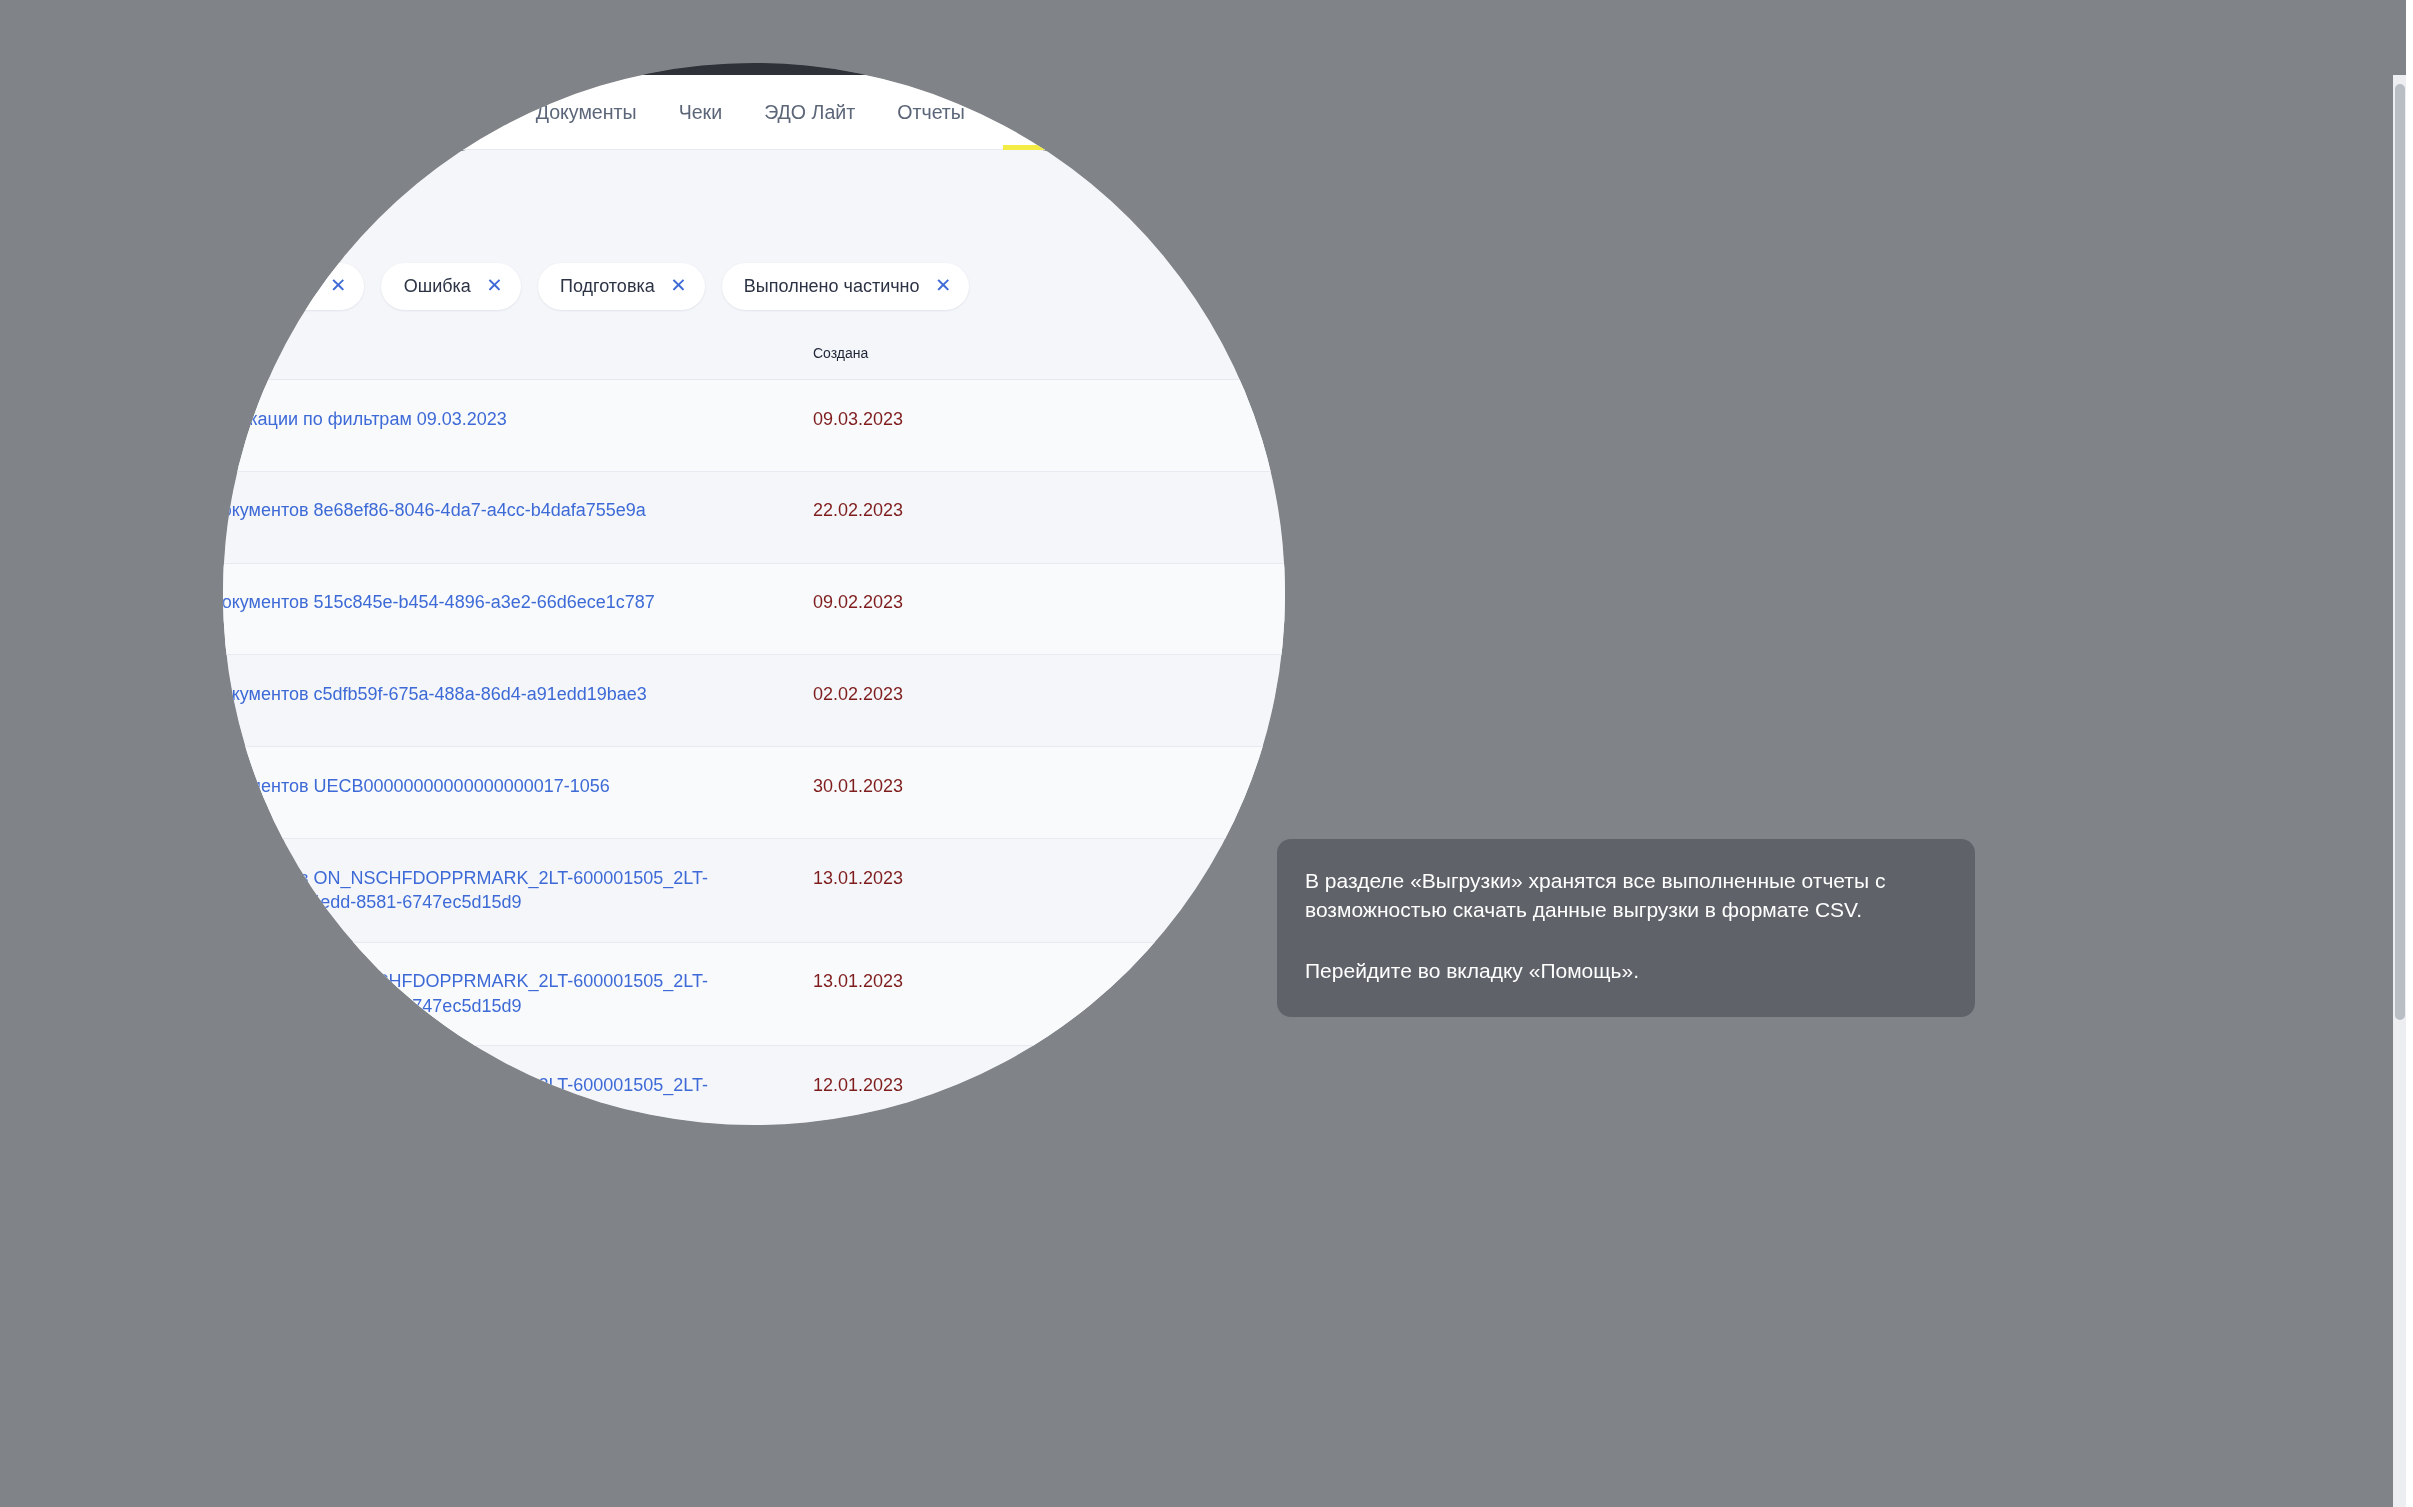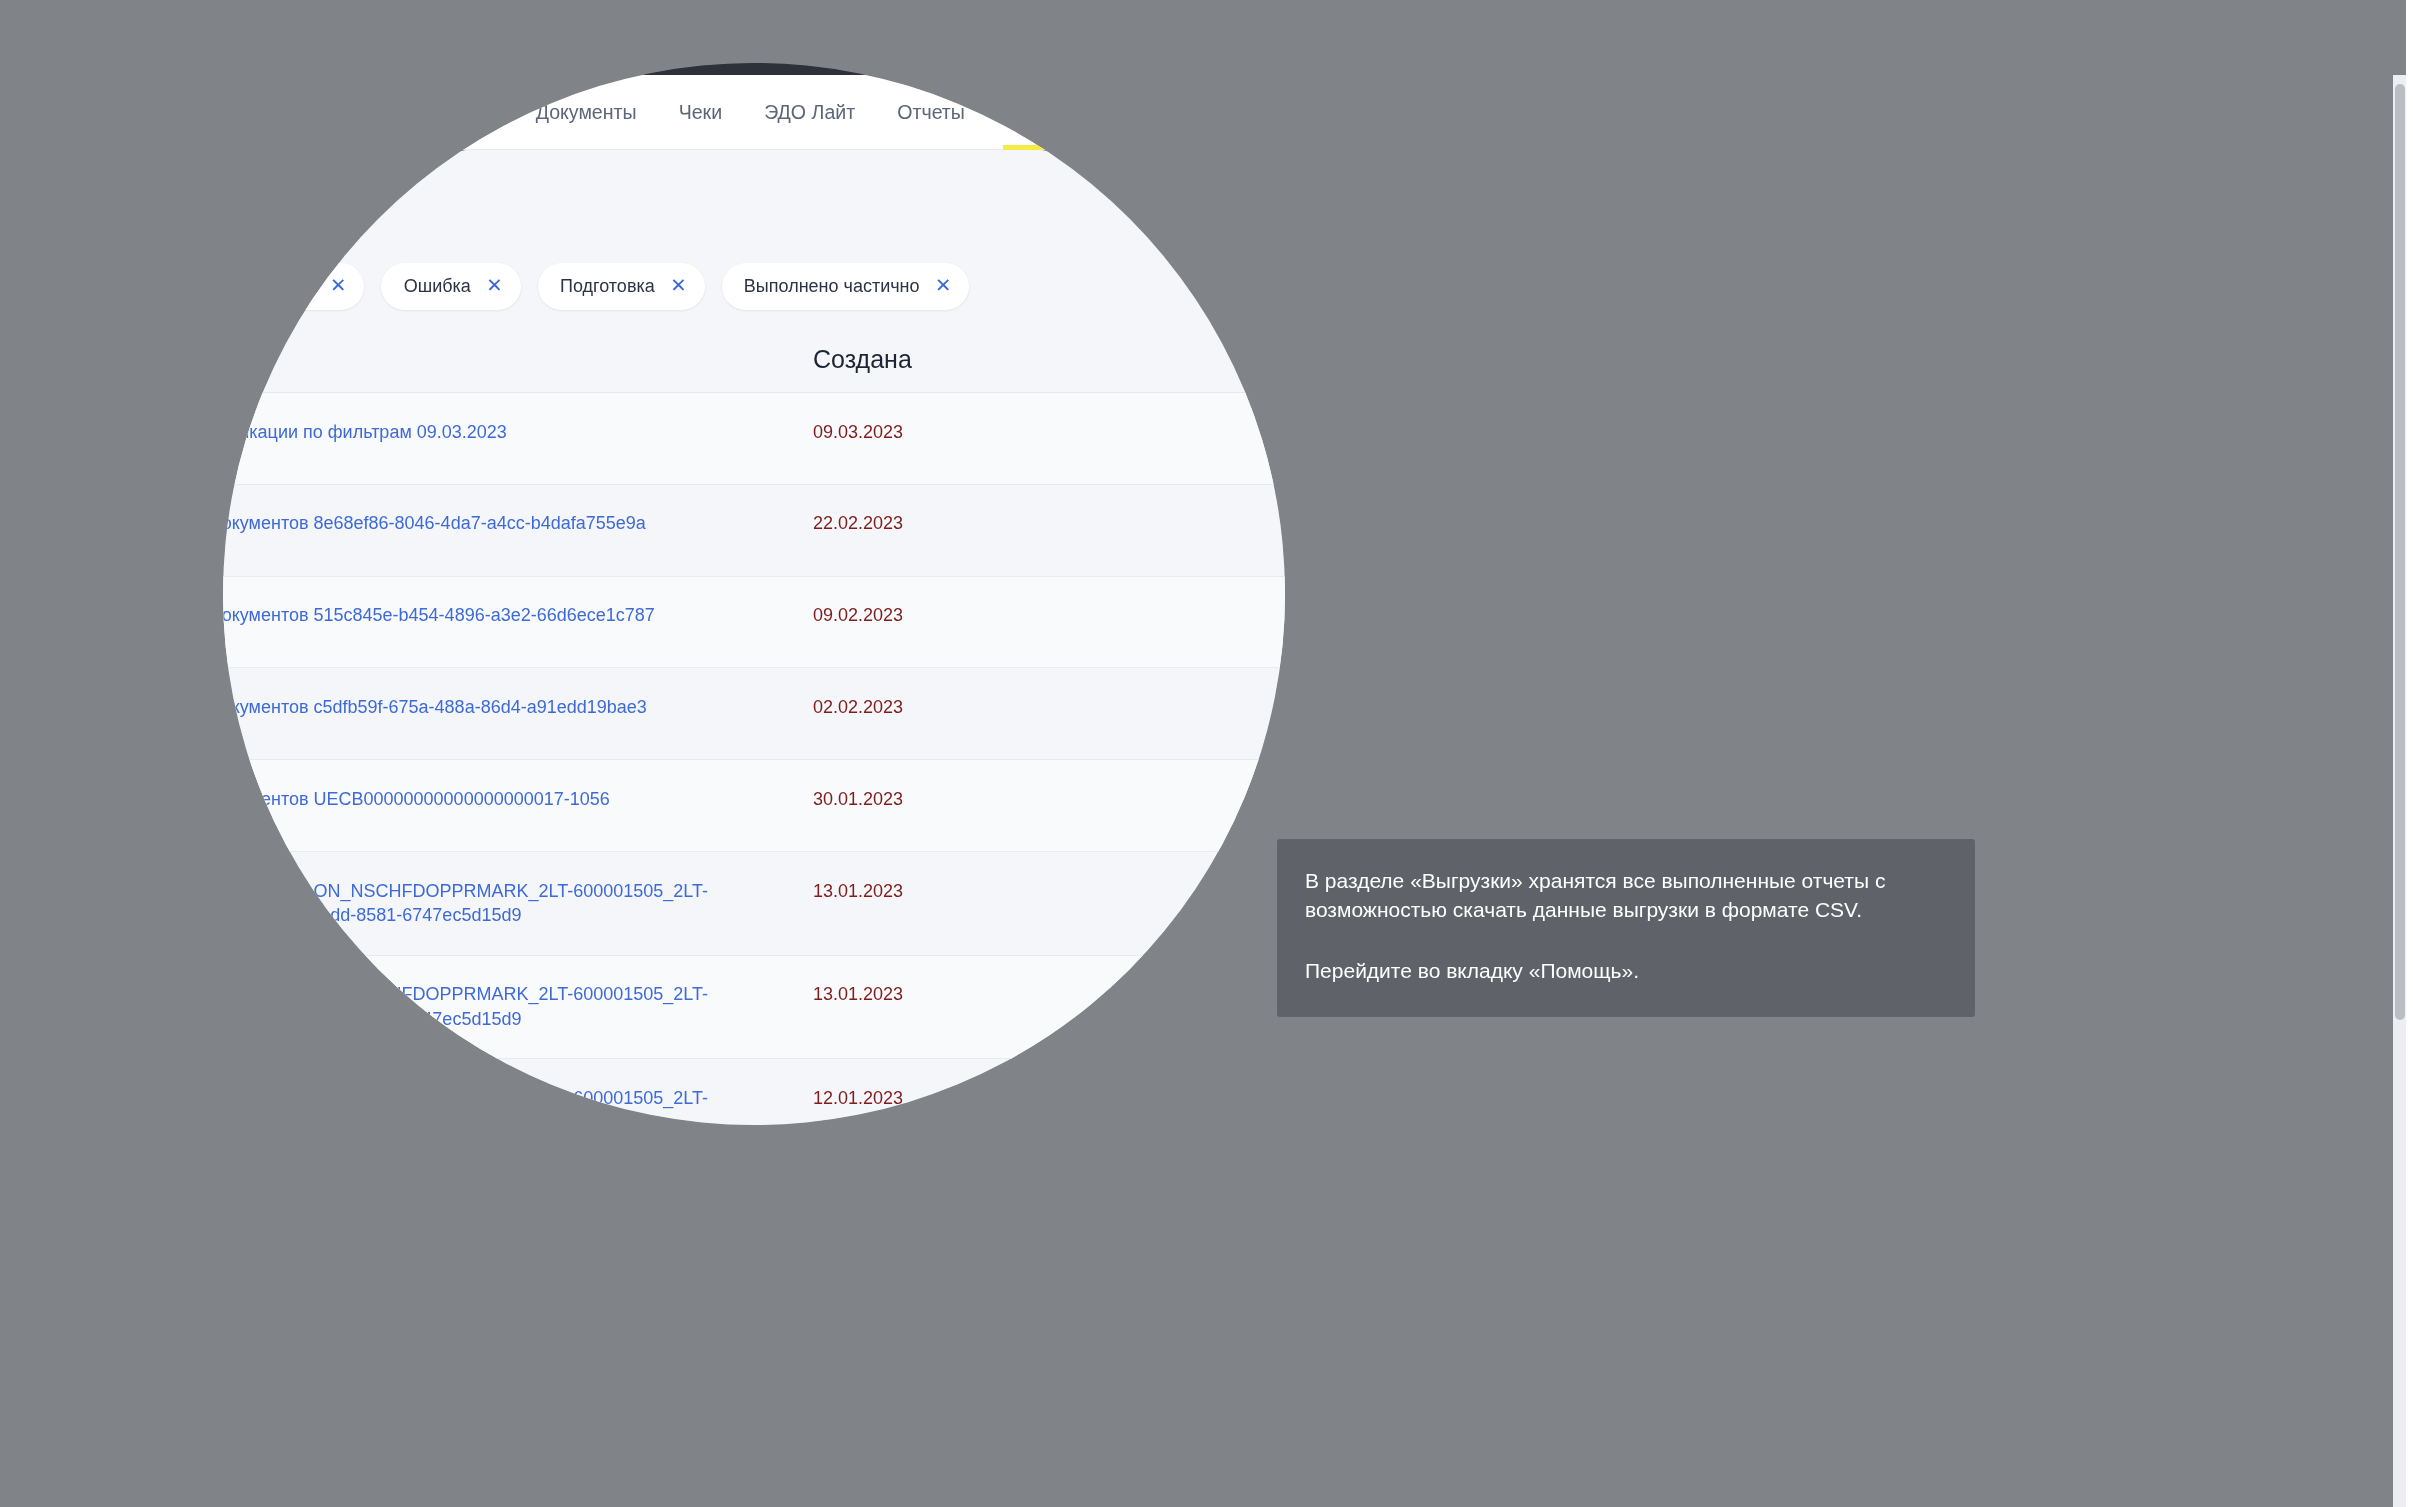--- a/index.html
+++ b/index.html
@@ -181,21 +181,21 @@
 
   
   .table-wrap { padding: 25px 24px 0 24px; }
   table.tbl { width: 100%; border-collapse: collapse; table-layout: fixed; }
   table.tbl col.c-name { width: 789px; }
   table.tbl col.c-date { width: 719px; }
   table.tbl col.c-status { width: 719px; }
   table.tbl col.c-act { width: 140px; }
   table.tbl th {
     text-align: left;
-    font-size: 25px;
+    font-size: 14px;
     color: #1d2433;
     font-weight: normal;
     padding: 7px 0 18px 0;
     border-bottom: 1.4px solid #e4e9f0;
   }
   table.tbl th:first-child { padding-left: 24px; }
   table.tbl td {
     font-size: 18px;
     padding: 26.5px 0 26.5px 0;
     border-bottom: 0.7px solid #e7ebf1;
@@ -209,21 +209,21 @@
   .cell-status { color: #2e7d32; }
   .cell-act { text-align: right; padding-right: 12.6px !important; }
   .dl-btn { display: inline-block; cursor: pointer; }
 
   
   .tooltip {
     position: absolute;
     left: 1277px; top: 839px;
     width: 698px;
     background: #5f6369;
-    border-radius: 3px;
+    border-radius: 14px;
     padding: 26.5px 31px 31px 28px;
     color: #ffffff;
     font-size: 21px;
     line-height: 1.42;
     z-index: 40;
   }
   .tooltip p + p { margin-top: 31px; }
 
   
   .dim {

